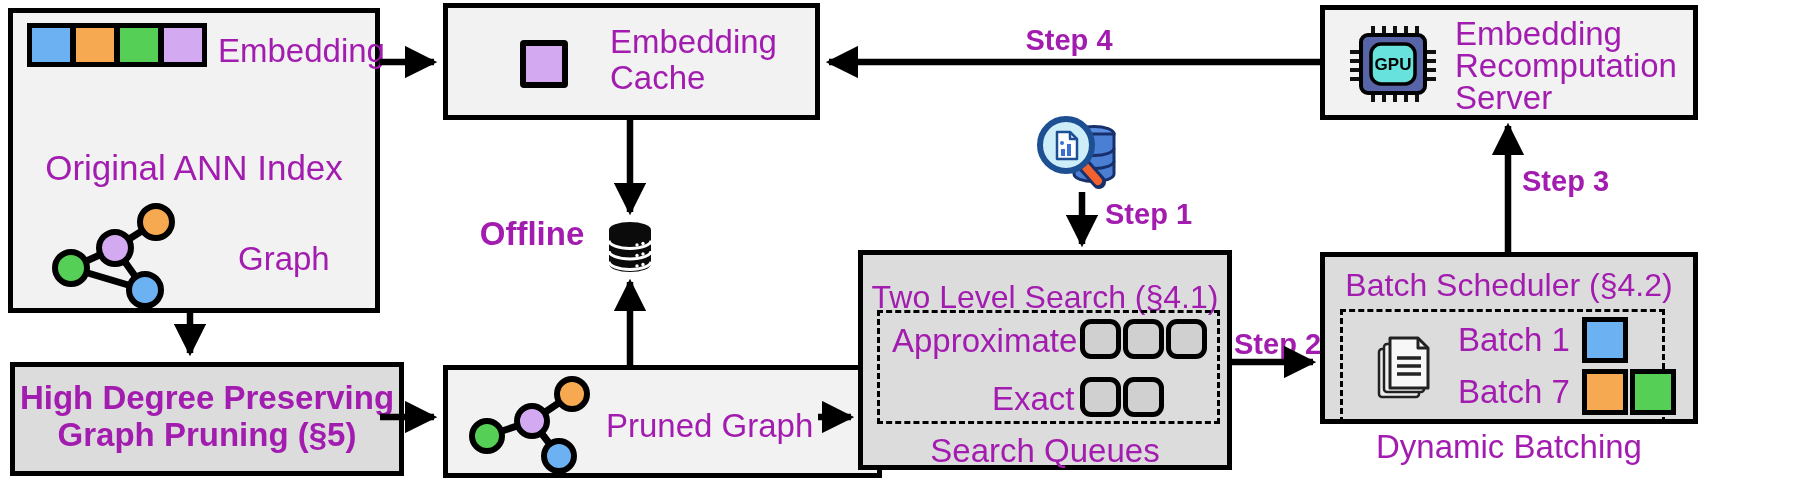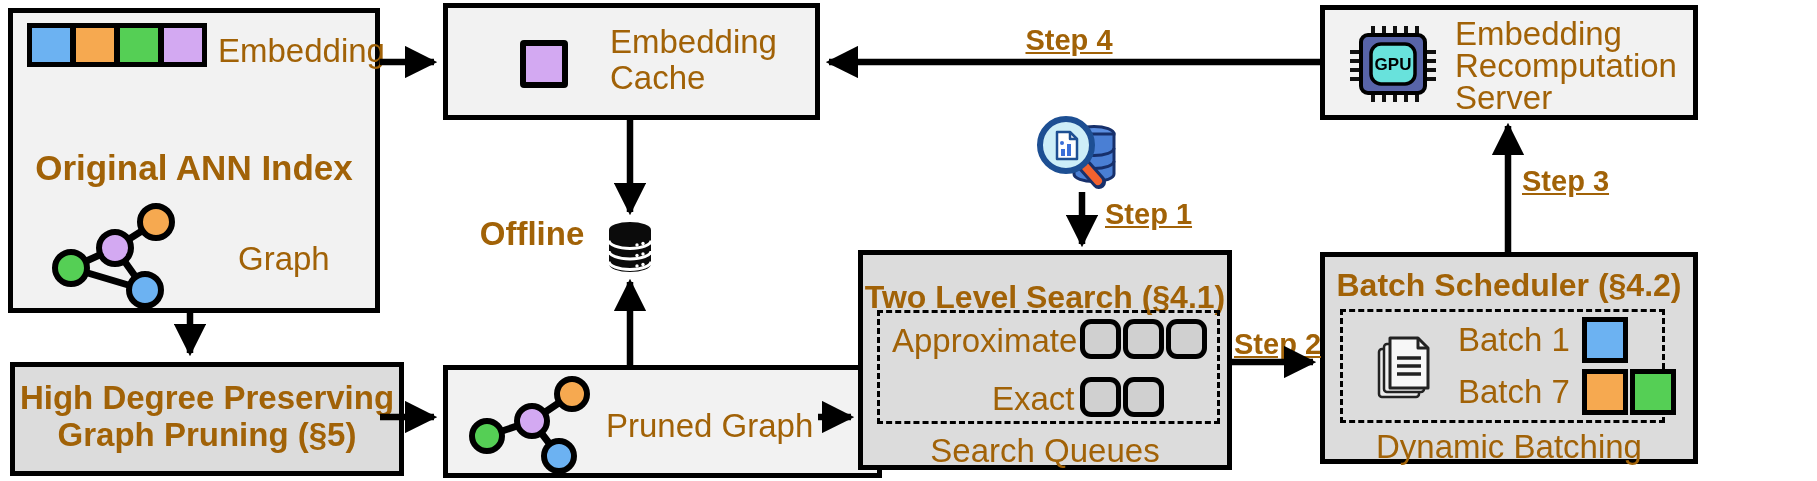--- a/index.html
+++ b/index.html
@@ -1,26 +1,26 @@
 <!DOCTYPE html>
 <html><head>
 <meta charset="utf-8">
 <style>
   html,body{margin:0;padding:0;background:#fff;}
   #canvas{position:relative;width:1817px;height:481px;background:#ffffff;overflow:hidden;
-          font-family:"Liberation Sans","DejaVu Sans",sans-serif;color:#a16207;}
+          font-family:"Liberation Sans","DejaVu Sans",sans-serif;color:#a21caf;}
   .abs{position:absolute;}
   .box{position:absolute;box-sizing:border-box;border:5px solid #000;}
   .light{background:#f2f2f2;}
   .dark{background:#dcdcdc;}
   .dashed{position:absolute;box-sizing:border-box;border:3px dashed #000;}
   .t{font-size:33px;line-height:36px;white-space:nowrap;}
   .tb{font-size:33px;line-height:37px;font-weight:bold;white-space:nowrap;}
-  .title{font-size:32px;font-weight:bold;white-space:nowrap;}
-  .step{font-size:29px;font-weight:bold;white-space:nowrap;text-decoration:underline;}
+  .title{font-size:32px;font-weight:normal;white-space:nowrap;}
+  .step{font-size:29px;font-weight:bold;white-space:nowrap;}
   .center{text-align:center;}
   
   .strip{position:absolute;display:flex;gap:6px;background:#000;padding:5px;}
   .strip .cell{width:38px;height:34px;}
   
   .queue-cells{position:absolute;display:flex;gap:2px;}
   .queue-cells .cell{width:41px;height:40px;box-sizing:border-box;border:5px solid #000;border-radius:11px;background:#d0d0d0;}
   
   .batch-row{position:absolute;display:flex;align-items:center;gap:12px;}
   .batch-cells{display:flex;gap:2px;}
@@ -138,21 +138,21 @@
         </div>
       <div class="abs t" style="left:112px;top:68px;">Exact</div>
       <div class="queue-cells" style="left:200px;top:64px;">
           <div class="cell"></div>
           <div class="cell"></div>
         </div>
     </div>
     <div class="abs t center" style="left:0;right:0;top:178px;">Search Queues</div>
   </div>
 
-  <div class="box dark" style="left:1320px;top:252px;width:378px;height:212px;">
+  <div class="box dark" style="left:1320px;top:252px;width:378px;height:172px;">
     <div class="abs title center" style="left:0;right:0;top:10px;">Batch Scheduler (§4.2)</div>
     <div class="dashed" style="left:15px;top:52px;width:325px;height:114px;"></div>
     <svg class="abs" style="left:48px;top:78px;" width="64" height="66" viewBox="0 0 64 66">
       <rect x="6" y="14" width="40" height="48" rx="3" fill="#ececec" stroke="#222" stroke-width="2.5"></rect>
       <rect x="11" y="9" width="40" height="48" rx="3" fill="#f2f2f2" stroke="#222" stroke-width="2.5"></rect>
       <path d="M17 3 h28 l10 10 v40 h-38 z" fill="#f7f7f7" stroke="#222" stroke-width="3" stroke-linejoin="round"></path>
       <path d="M45 3 v10 h10" fill="none" stroke="#222" stroke-width="3" stroke-linejoin="round"></path>
       <line x1="24" y1="23" x2="48" y2="23" stroke="#222" stroke-width="3.5"></line>
       <line x1="24" y1="31" x2="48" y2="31" stroke="#222" stroke-width="3.5"></line>
       <line x1="24" y1="39" x2="48" y2="39" stroke="#222" stroke-width="3.5"></line>

